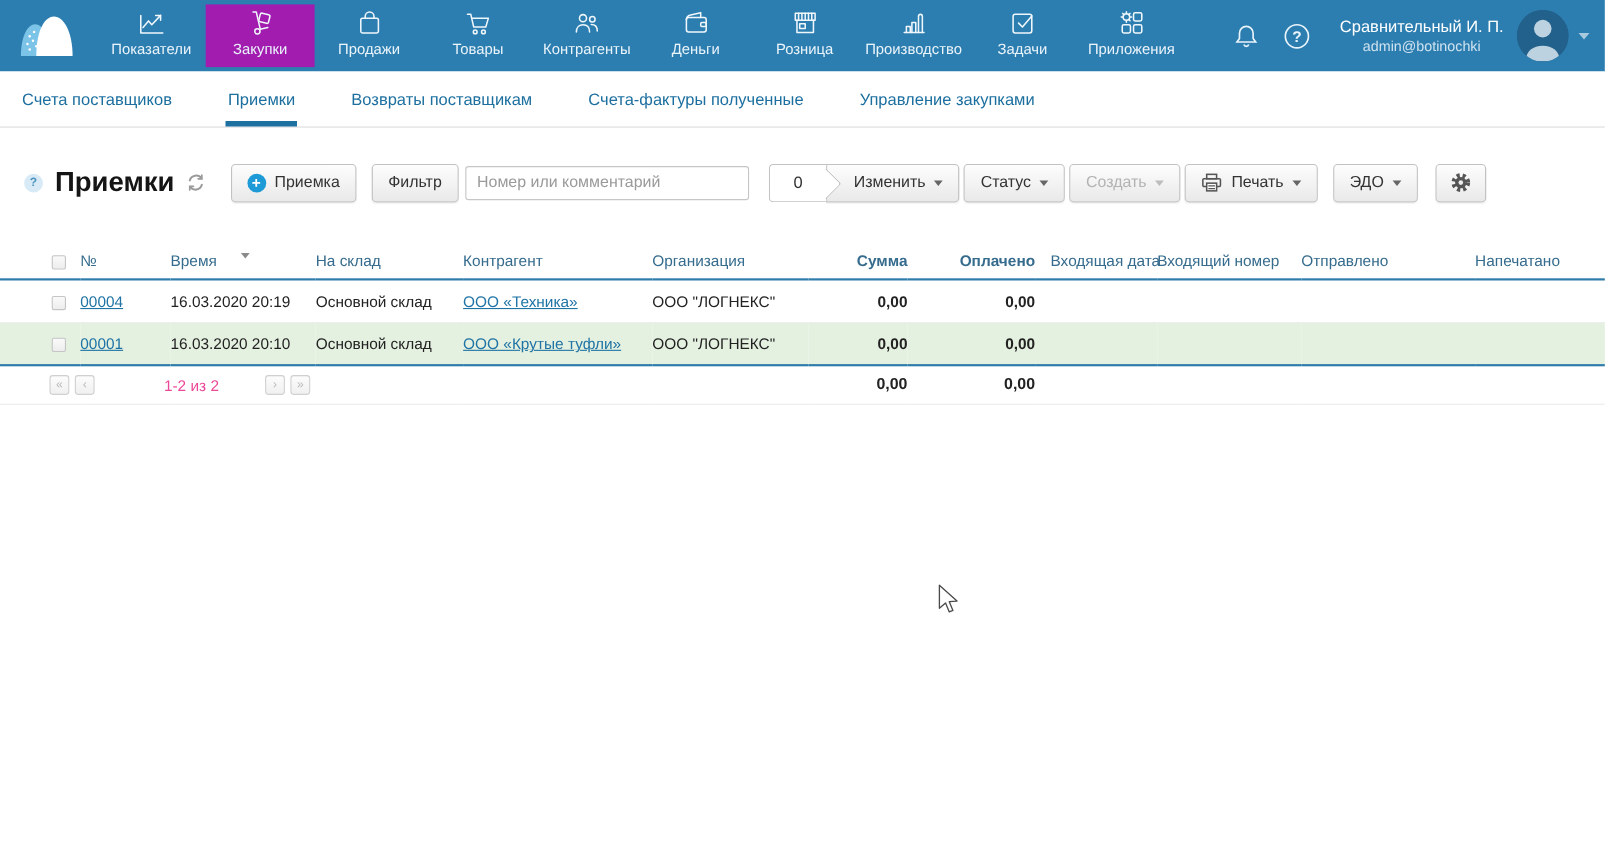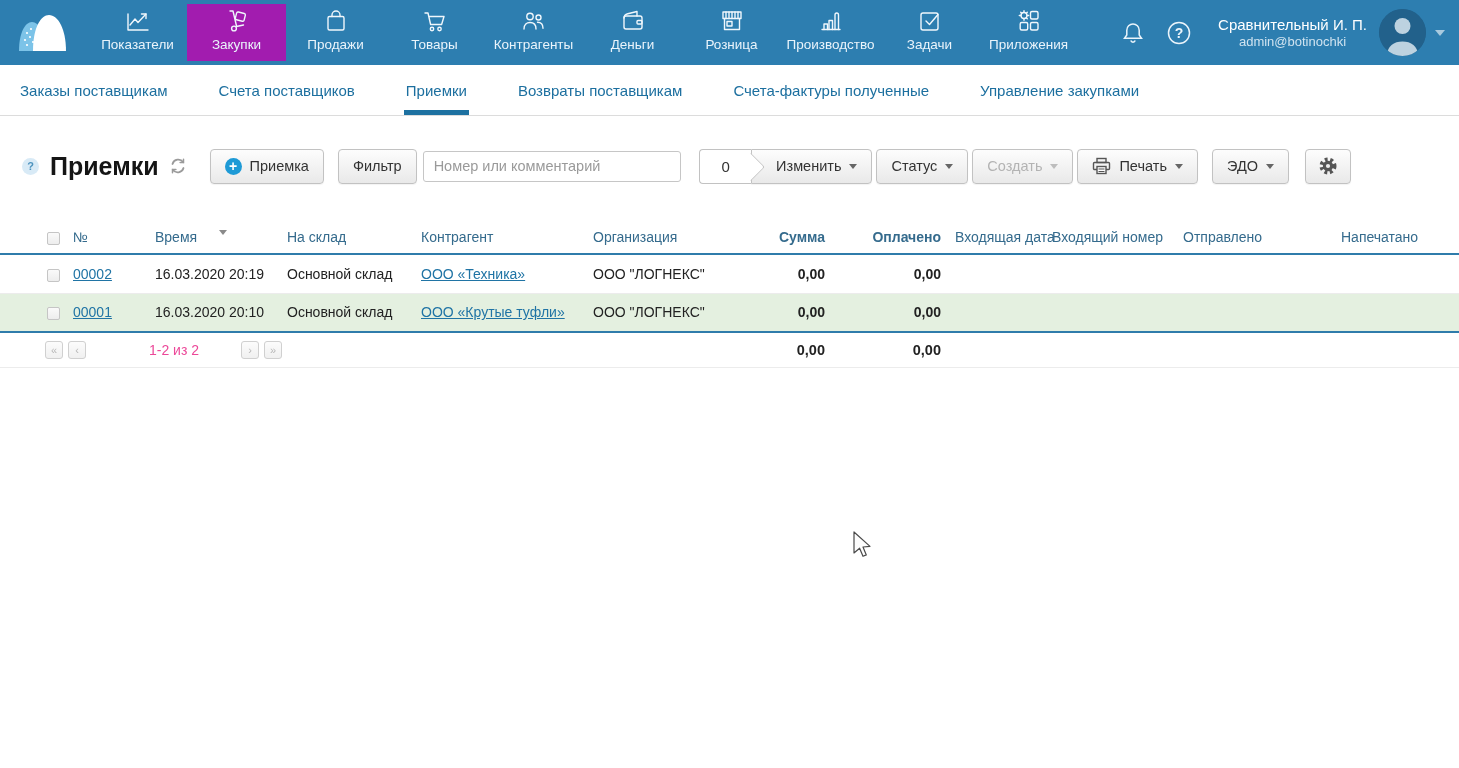--- a/index.html
+++ b/index.html
@@ -245,21 +245,20 @@
           <circle cx="23.5" cy="23.5" r="23.5" fill="#22618b"></circle>
           <circle cx="23.5" cy="17" r="8" fill="#bdd2e0"></circle>
           <path d="M8 47 c0-10 7-14.5 15.5-14.5 S39 37 39 47 Z" fill="#bdd2e0"></path>
         </svg>
       </div>
       <div class="user-caret"></div>
     </div>
   </header>
 
   <nav class="subnav">
-    <span class="subnav-item">Заказы поставщикам</span>
     <span class="subnav-item">Счета поставщиков</span>
     <span class="subnav-item active">Приемки</span>
     <span class="subnav-item">Возвраты поставщикам</span>
     <span class="subnav-item">Счета-фактуры полученные</span>
     <span class="subnav-item">Управление закупками</span>
   </nav>
 
   <div class="toolbar">
     <span class="help-dot">?</span>
     <span class="page-title">Приемки</span>
@@ -351,21 +350,21 @@
         <th class="num"><span>Оплачено</span></th>
         <th style="padding-left:14px"><span>Входящая дата</span></th>
         <th><span>Входящий номер</span></th>
         <th><span>Отправлено</span></th>
         <th><span>Напечатано</span></th>
       </tr>
     </thead>
     <tbody>
       <tr>
         <td class="cb-cell"><span class="checkbox"></span></td>
-        <td><a>00002</a></td>
+        <td><a>00004</a></td>
         <td>16.03.2020 20:19</td>
         <td>Основной склад</td>
         <td><a>ООО «Техника»</a></td>
         <td>ООО "ЛОГНЕКС"</td>
         <td class="num">0,00</td>
         <td class="num">0,00</td>
         <td></td>
           <td></td>
           <td></td>
           <td></td>

